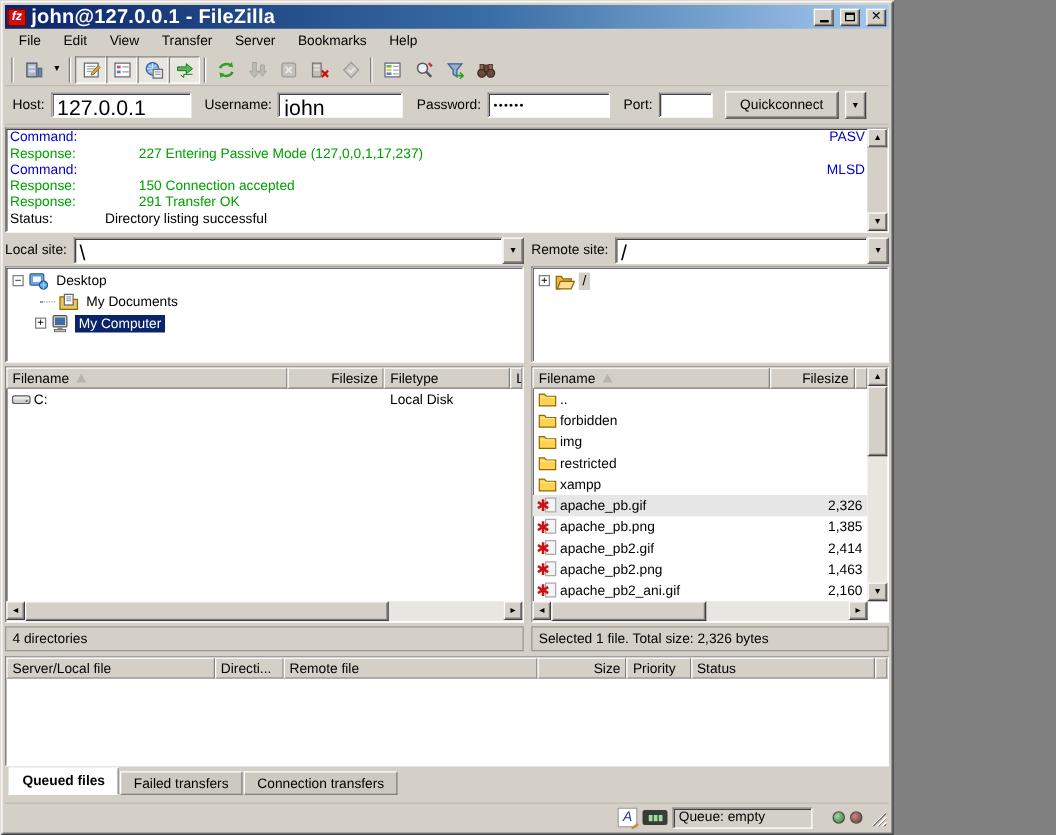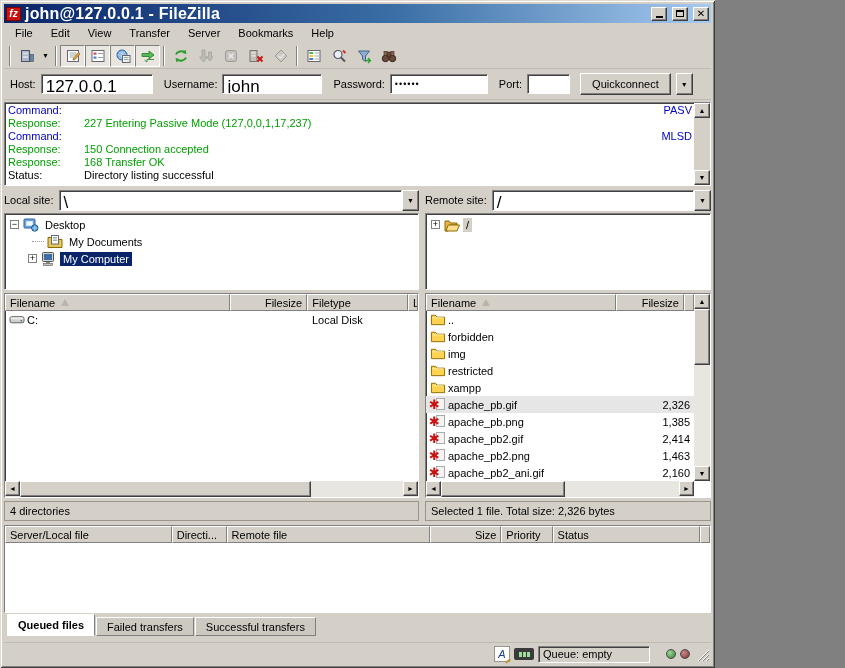--- a/index.html
+++ b/index.html
@@ -36,21 +36,21 @@
   .quickconnect{height:31px;flex:0 0 31px;display:flex;align-items:center;font-size:11px;gap:5px;padding-left:6px;border-bottom:1px solid #BFBBB3;}
   .qc-label{margin-left:6px;}
   .qc-btn{height:22px;font-size:11px;display:flex;align-items:center;padding:0 11px;}
   .qc-dd{width:17px;height:22px;display:flex;align-items:center;justify-content:center;font-size:7px;}
 
   
   .log{flex:0 0 84px;margin-top:2px;background:#fff;position:relative;font-size:11px;padding:1px 18px 1px 3px;overflow:hidden;}
   .log-line{height:13px;line-height:13px;display:flex;white-space:nowrap;}
   .log-label{width:76px;flex:0 0 76px;}
   .log-line.command{color:#0000C8;justify-content:space-between;}
-  .log-line.response{color:#00A000;}
+  .log-line.response{color:#00A000;gap:27px;}
   .log-line.status{color:#000;}
   .vscroll{position:absolute;right:0;top:0;bottom:0;width:16px;background:#E8E6E0;display:flex;flex-direction:column;}
   .scroll-btn{flex:0 0 15px;height:15px;display:flex;align-items:center;justify-content:center;font-size:7px;color:#000;}
   .vthumb{background:#D4D0C8;}
 
   
   .panes{flex:0 0 332px;display:flex;gap:6px;margin-top:3px;}
   .pane{display:flex;flex-direction:column;min-width:0;}
   .pane.local{flex:0 0 415px;}
   .pane.remote{flex:1;}
@@ -308,21 +308,21 @@
     <div class="log-line command">
         <span class="log-label">Command:</span>
         <span>MLSD</span>
       </div>
     <div class="log-line response">
         <span class="log-label">Response:</span>
         <span>150 Connection accepted</span>
       </div>
     <div class="log-line response">
         <span class="log-label">Response:</span>
-        <span>168 Transfer OK</span>
+        <span>291 Transfer OK</span>
       </div>
     <div class="log-line status">
         <span class="log-label">Status:</span>
         <span>Directory listing successful</span>
       </div>
     <div class="vscroll">
       <span class="scroll-btn raised">▲</span>
       <span class="vthumb" style="flex:1"></span>
       <span class="scroll-btn raised">▼</span>
     </div>
@@ -564,21 +564,21 @@
           <span>Status</span>
         </span>
       <span class="col" style="flex:1;"></span>
     </div>
     <div class="rows"></div>
   </div>
 
   <div class="tabs">
     <span class="tab active">Queued files</span>
     <span class="tab">Failed transfers</span>
-    <span class="tab">Successful transfers</span>
+    <span class="tab">Connection transfers</span>
   </div>
 
   <div class="statusbar">
     <span class="sb-datatype">A</span>
     <span class="sb-speed">
         <i></i>
         <i></i>
         <i></i>
       </span>
     <span class="queue-box sunken">Queue: empty</span>

